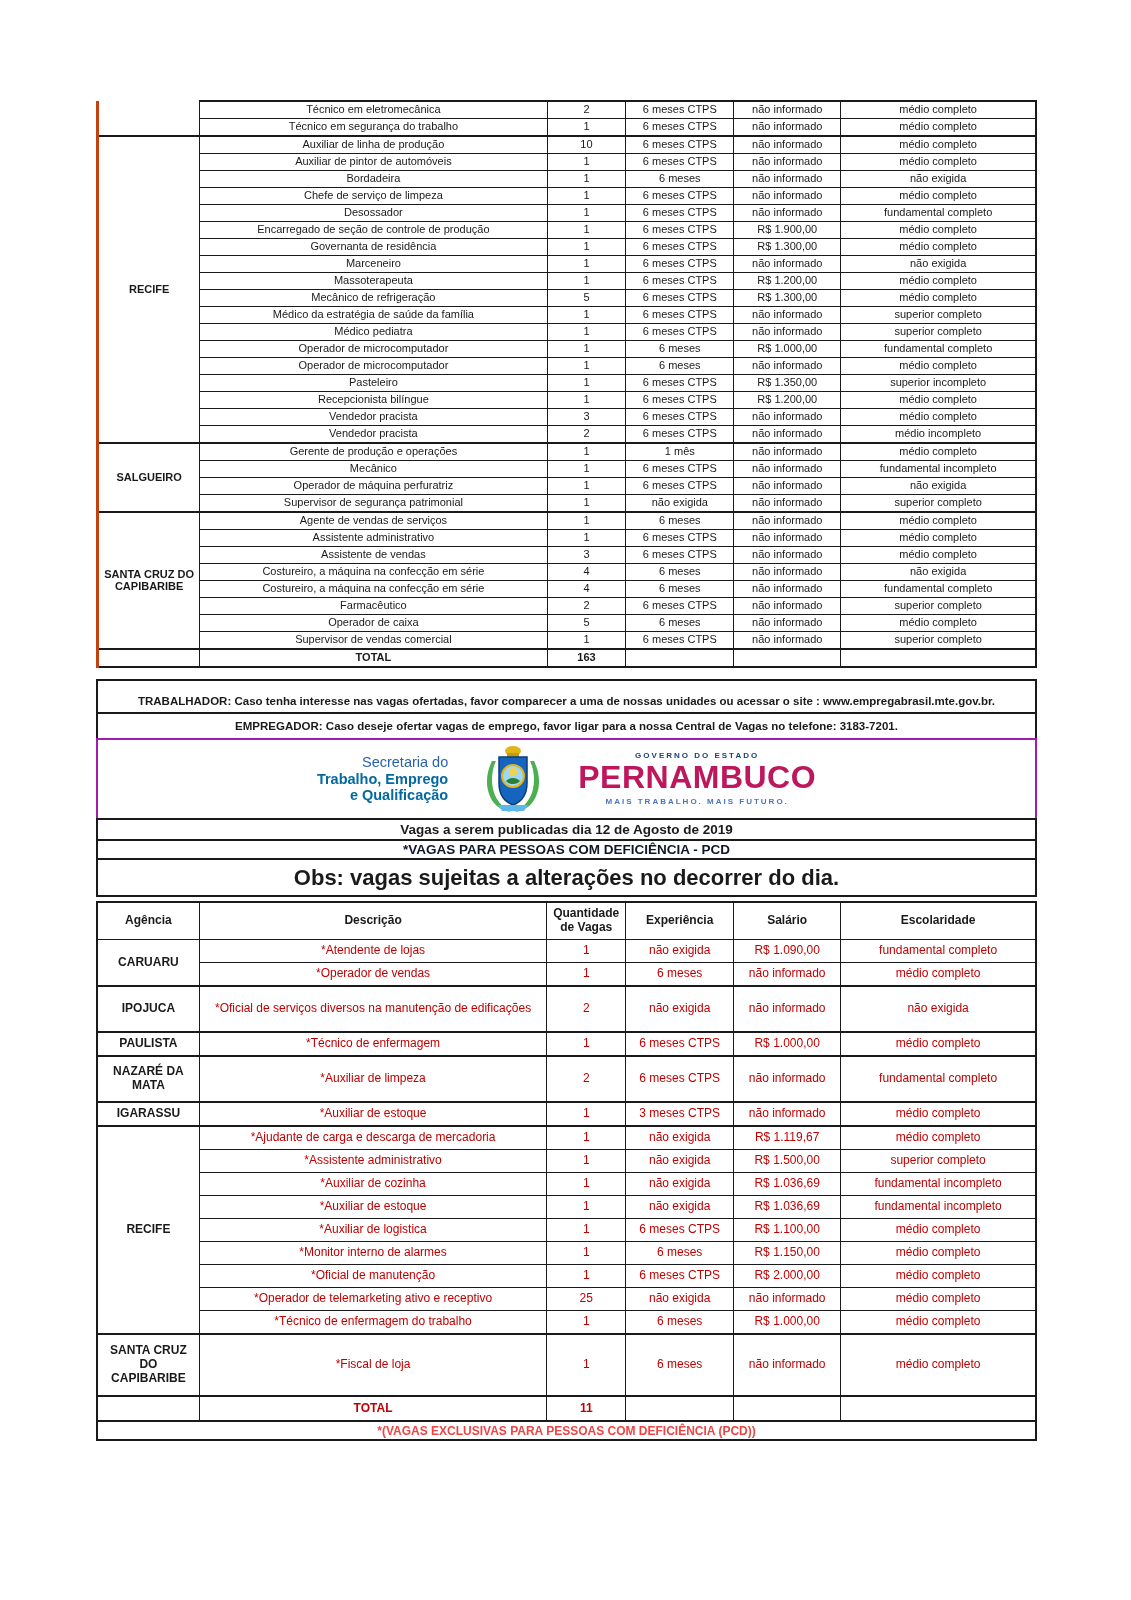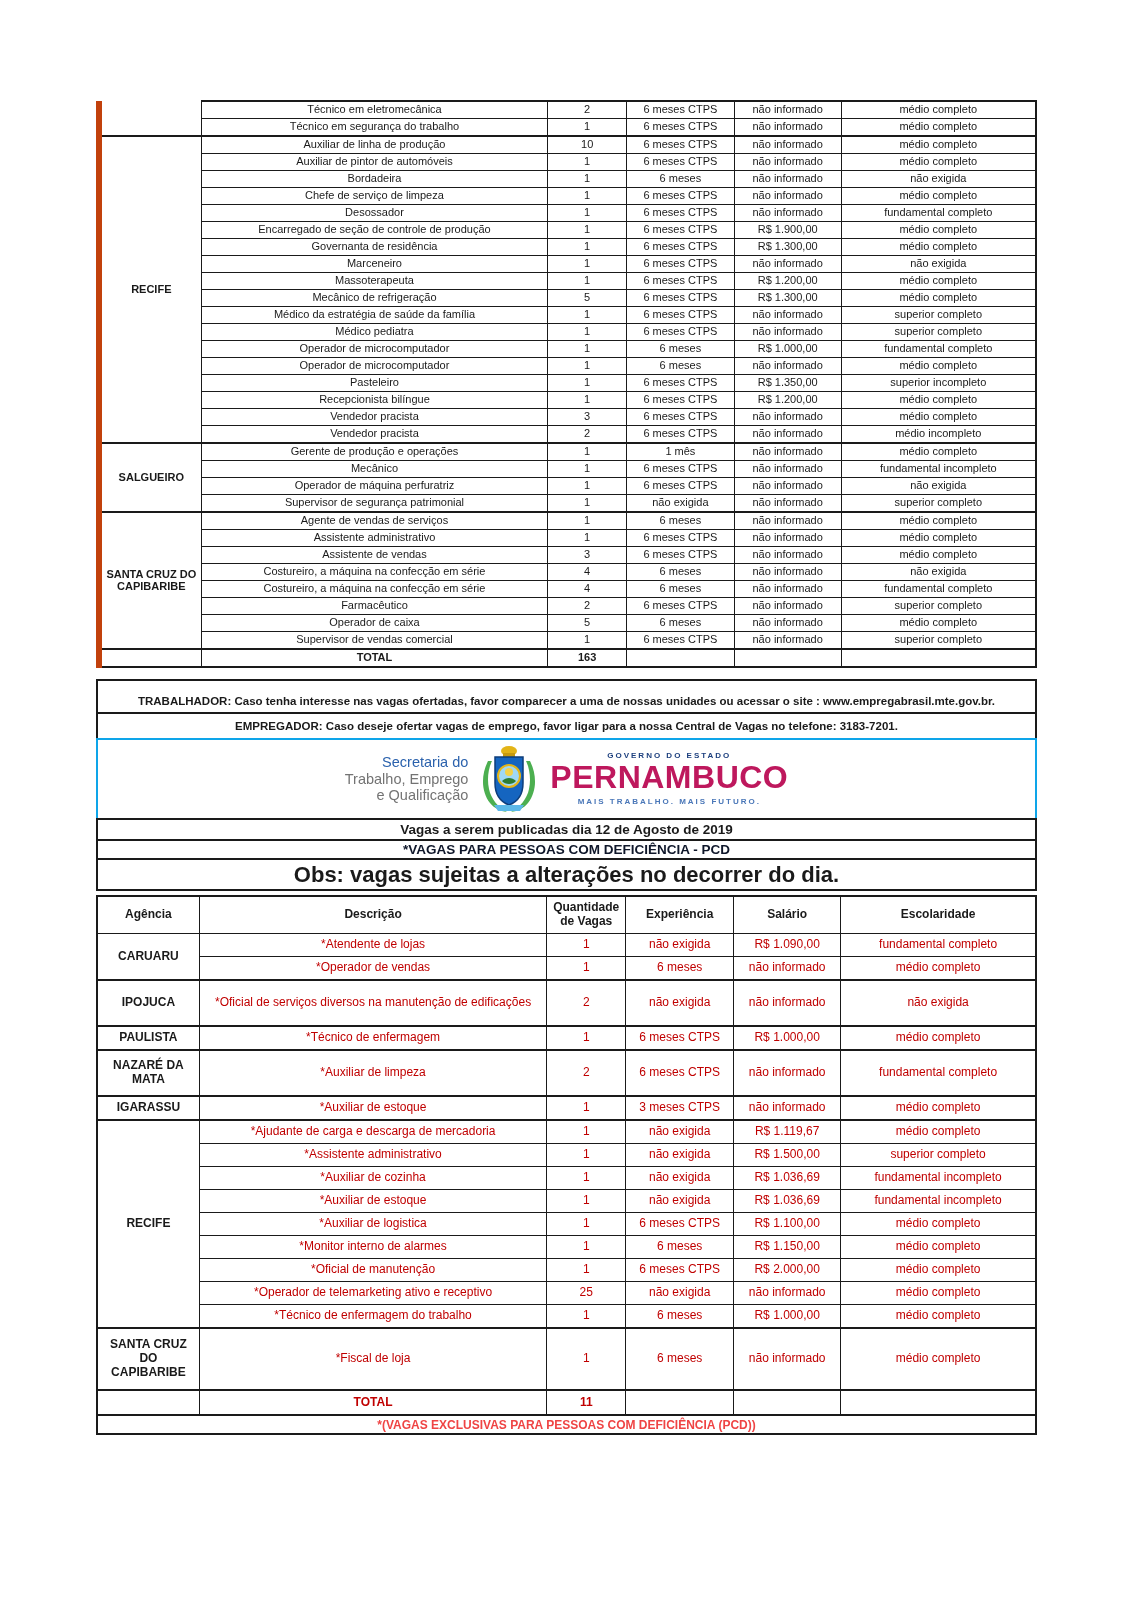--- a/index.html
+++ b/index.html
@@ -2,50 +2,50 @@
 <html lang="pt"><head>
 <meta charset="utf-8">
 <style>
   html,body{margin:0;padding:0;background:#ffffff;}
   body{font-family:"Liberation Sans","DejaVu Sans",sans-serif;color:#1a1a1a;}
   .page{position:relative;width:1131px;height:1600px;background:#ffffff;overflow:hidden;}
   .content{position:absolute;left:96px;top:100px;width:941px;}
 
   
   table{width:100%;border-collapse:collapse;table-layout:fixed;}
-  .t1{border-left:6px solid #c2410c;border-right:2px solid #1a1a1a;border-bottom:2px solid #1a1a1a;}
+  .t1{border-left:3px solid #c2410c;border-right:2px solid #1a1a1a;border-bottom:2px solid #1a1a1a;}
   .t1 td{border:1px solid #1a1a1a;height:16px;font-size:11px;line-height:1.05;
          text-align:center;vertical-align:middle;padding:0 3px;overflow:hidden;white-space:nowrap;}
   .t1 tr.first-row td.body-cell{border-top:2px solid #1a1a1a;}
   .t1 td.agency{font-weight:bold;white-space:normal;}
   .t1 td.agency.open-top{border-top:none;}
   .t1 tr.gstart td{border-top:2px solid #1a1a1a;}
   .t1 tr.total-row td{font-weight:bold;border-top:2px solid #1a1a1a;}
 
   col.c-ag{width:10.9%;} col.c-desc{width:37.0%;} col.c-qty{width:8.4%;}
   col.c-exp{width:11.5%;} col.c-sal{width:11.4%;} col.c-esc{width:20.8%;}
 
   
   .box{border:2px solid #1a1a1a;display:flex;align-items:center;justify-content:center;
        text-align:center;box-sizing:border-box;}
   .note1{margin-top:11px;height:35px;font-weight:bold;font-size:11.5px;align-items:flex-end;padding-bottom:5px;}
   .note2{margin-top:-2px;height:28px;font-weight:bold;font-size:11.5px;}
   .logobox{margin-top:-2px;height:82px;display:flex;align-items:center;justify-content:center;
-           border:2px solid #0ea5e9;box-sizing:border-box;gap:12px;}
+           border:2px solid #a21caf;box-sizing:border-box;gap:36px;}
   .sec-text{text-align:right;font-size:14.5px;line-height:1.15;color:#2b62ad;}
-  .sec-text .b{font-weight:normal;color:#737373;}
+  .sec-text .b{font-weight:bold;color:#0369a1;}
   .gov-text{text-align:center;line-height:1.1;}
   .gov-small{font-size:8px;letter-spacing:2px;color:#1c3f7e;font-weight:bold;}
   .gov-big{font-size:32px;font-weight:bold;color:#be185d;letter-spacing:0.5px;}
   .gov-tag{font-size:8px;letter-spacing:2px;color:#4a77b8;font-weight:bold;margin-top:2px;}
   .banner{border:2px solid #1a1a1a;margin-top:-2px;display:flex;align-items:center;justify-content:center;
           box-sizing:border-box;font-weight:bold;}
   .banner.date{height:23px;font-size:13.5px;}
   .banner.pcd{height:21px;font-size:13.5px;color:#0f172a;}
-  .banner.obs{height:33px;font-size:22px;}
+  .banner.obs{height:39px;font-size:22px;}
 
   
   .t2{margin-top:4px;border:2px solid #1a1a1a;}
   .t2 th,.t2 td{border:1px solid #1a1a1a;font-size:12px;text-align:center;vertical-align:middle;
                 padding:1px 4px;line-height:1.15;overflow:hidden;}
   .t2 th{font-weight:bold;height:34px;white-space:normal;}
   .t2 td{height:20px;}
   .t2 td.red{color:#c00000;}
   .t2 td.agency{font-weight:bold;white-space:normal;}
   .t2 tr.gstart td{border-top:2px solid #1a1a1a;}

